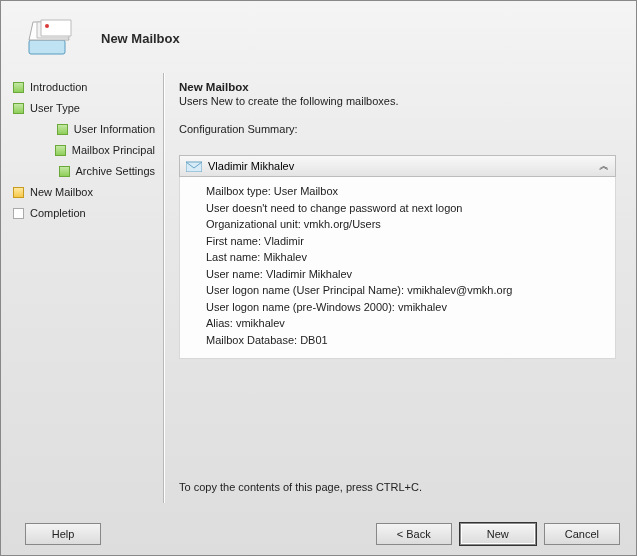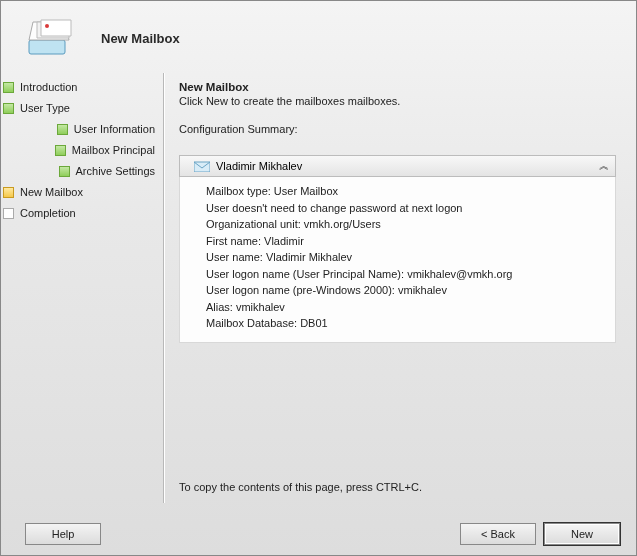--- a/index.html
+++ b/index.html
@@ -35,21 +35,21 @@
 .body {
   display: flex;
   position: absolute;
   top: 72px;
   left: 0;
   right: 0;
   bottom: 42px;
 }
 .sidebar {
   width: 160px;
-  padding: 8px 6px 0 2px;
+  padding: 8px 6px 0 12px;
 }
 .step { display: flex; align-items: center; margin-bottom: 9px; font-size: 11px; color: #222; }
 .substep { margin-left: 18px; justify-content: flex-end; }
 .bullet {
   width: 11px; height: 11px; border: 1px solid #888; margin-right: 6px;
   display: inline-block; flex-shrink: 0;
 }
 .b-green { background: linear-gradient(to bottom, #c4e8a4, #8fce5a); border-color: #6ba83a; }
 .b-yellow { background: linear-gradient(to bottom, #ffe9a0, #f5c84a); border-color: #c99a20; }
 .b-white { background: #fff; border-color: #aaa; }
@@ -63,21 +63,21 @@
   flex: 1;
   padding: 8px 20px 0 18px;
   position: relative;
 }
 .main-title { font-weight: bold; font-size: 11.5px; margin-bottom: 2px; color: #222; }
 .main-sub { font-size: 11px; color: #222; margin-bottom: 16px; }
 .conf-label { font-size: 11px; color: #222; margin-bottom: 20px; }
 .summary-head {
   background: linear-gradient(to bottom, #f8f8f8, #e4e4e4);
   border: 1px solid #bcbcbc;
-  padding: 3px 8px 3px 14px;
+  padding: 3px 8px 3px 6px;
   display: flex;
   align-items: center;
   font-size: 11px;
 }
 .summary-head .mbicon { width: 16px; height: 12px; margin-right: 6px; }
 .summary-head .chev { margin-left: auto; font-size: 10px; letter-spacing: -2px; color: #333; }
 .summary-body {
   background: #fdfdfd;
   border: 1px solid #d8d8d8;
   border-top: none;
@@ -163,49 +163,51 @@
       <div class="step">
           <span class="bullet b-white"></span>
           <span>Completion</span>
         </div>
     </div>
 
     <div class="vsep"></div>
 
     <div class="main">
       <div class="main-title">New Mailbox</div>
-      <div class="main-sub">Click New to create the mailboxes mailboxes.</div>
+      <div class="main-sub">Users New to create the following mailboxes.</div>
       <div class="conf-label">Configuration Summary:</div>
 
       <div class="summary-head">
         <span class="mbicon">
           <svg viewBox="0 0 16 12" width="16" height="12">
             <rect x="0" y="2" width="16" height="10" fill="#d8ecf7" stroke="#6aa3c4"></rect>
             <polyline points="0,2 8,8 16,2" fill="none" stroke="#6aa3c4"></polyline>
           </svg>
         </span>
         <span>Vladimir Mikhalev</span>
         <span class="chev">︽</span>
       </div>
       <div class="summary-body">
         <div>Mailbox type: User Mailbox</div>
         <div>User doesn't need to change password at next logon</div>
         <div>Organizational unit: vmkh.org/Users</div>
         <div>First name: Vladimir</div>
+        <div>Last name: Mikhalev</div>
         <div>User name: Vladimir Mikhalev</div>
         <div>User logon name (User Principal Name): vmikhalev@vmkh.org</div>
         <div>User logon name (pre-Windows 2000): vmikhalev</div>
         <div>Alias: vmikhalev</div>
         <div>Mailbox Database: DB01</div>
       </div>
 
       <div class="copy-hint">To copy the contents of this page, press CTRL+C.</div>
     </div>
   </div>
 
   <div class="footer">
     <button class="btn">Help</button>
     <div class="footer-spacer"></div>
     <button class="btn">&lt; Back</button>
     <button class="btn btn-default">New</button>
+    <button class="btn">Cancel</button>
   </div>
 
 </div>
 
 </body></html>

